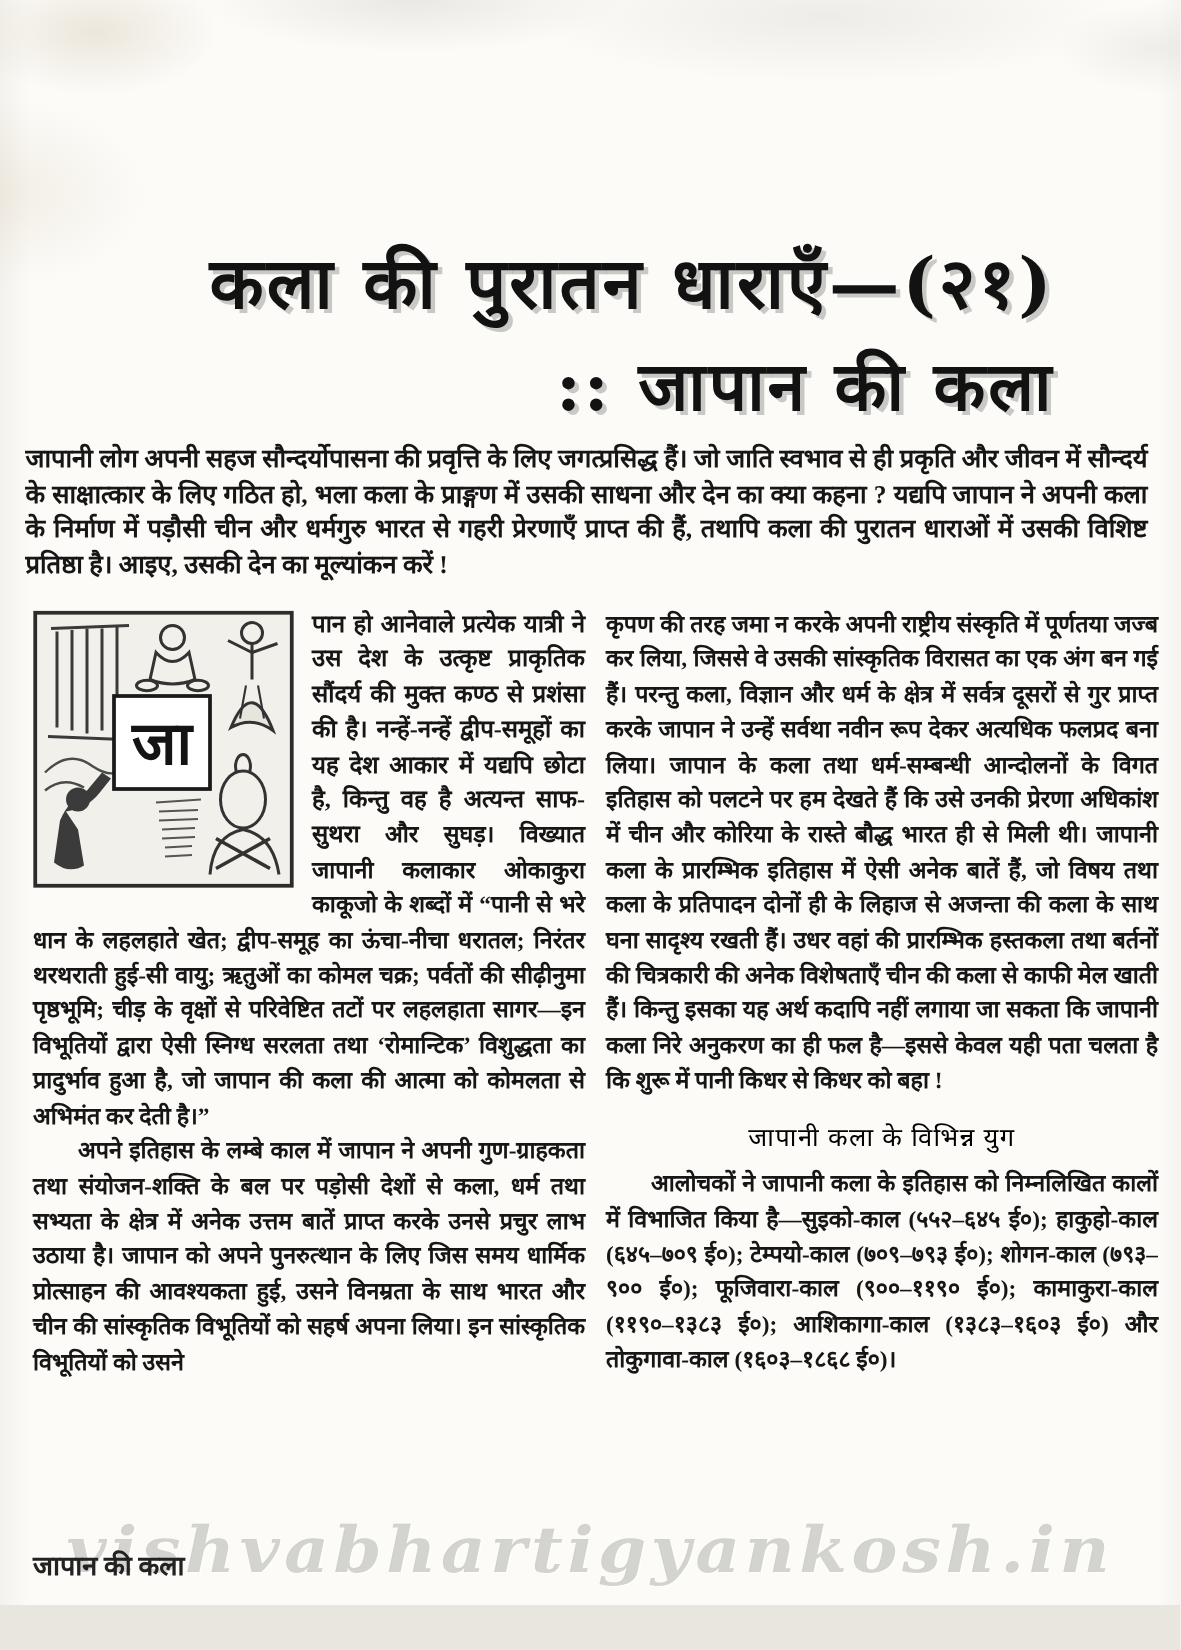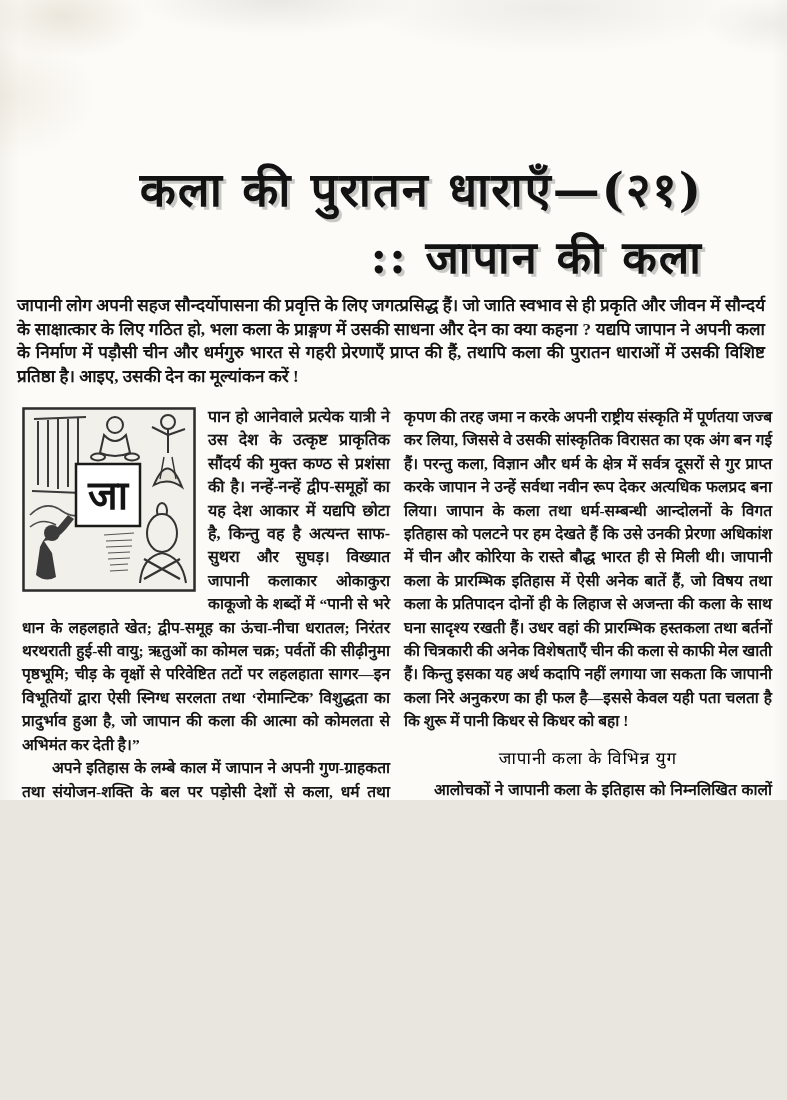--- a/index.html
+++ b/index.html
@@ -4,21 +4,21 @@
 <style>
   html,body{margin:0;padding:0;}
   body{
     width:787px;height:1100px;
     background:#e9e6e0;
     font-family:"Liberation Serif","DejaVu Serif",serif;
     overflow:hidden;
   }
   .page{
     position:relative;
-    width:787px;height:800px;
+    width:787px;height:1070px;
     background:#fcfbf8;
     color:#161616;
     overflow:hidden;
   }
   
   .page::before{
     content:"";
     position:absolute;inset:0;
     pointer-events:none;
     background:

